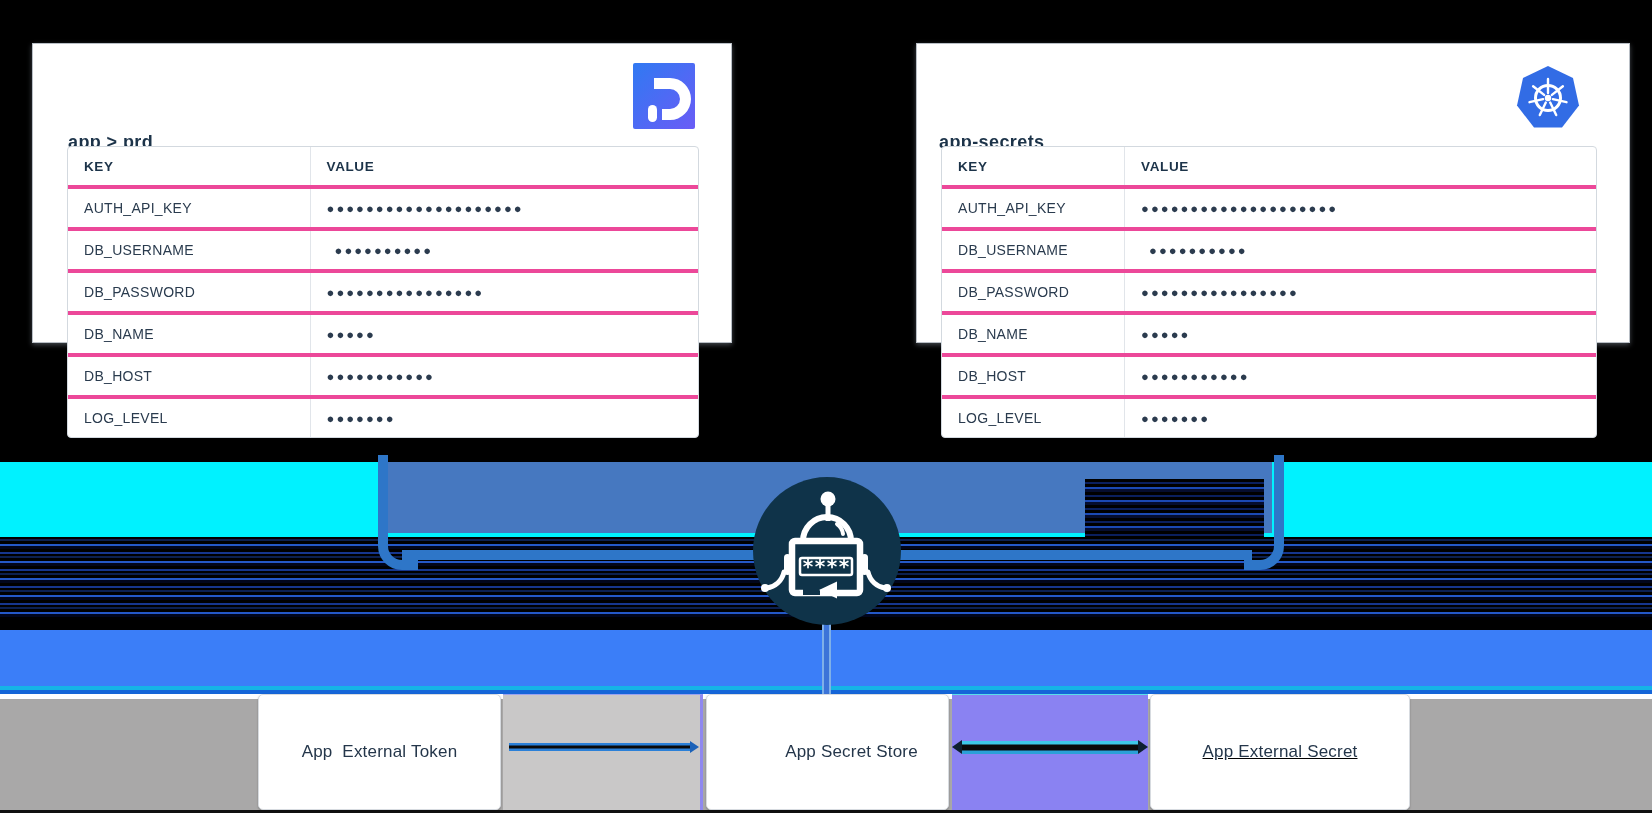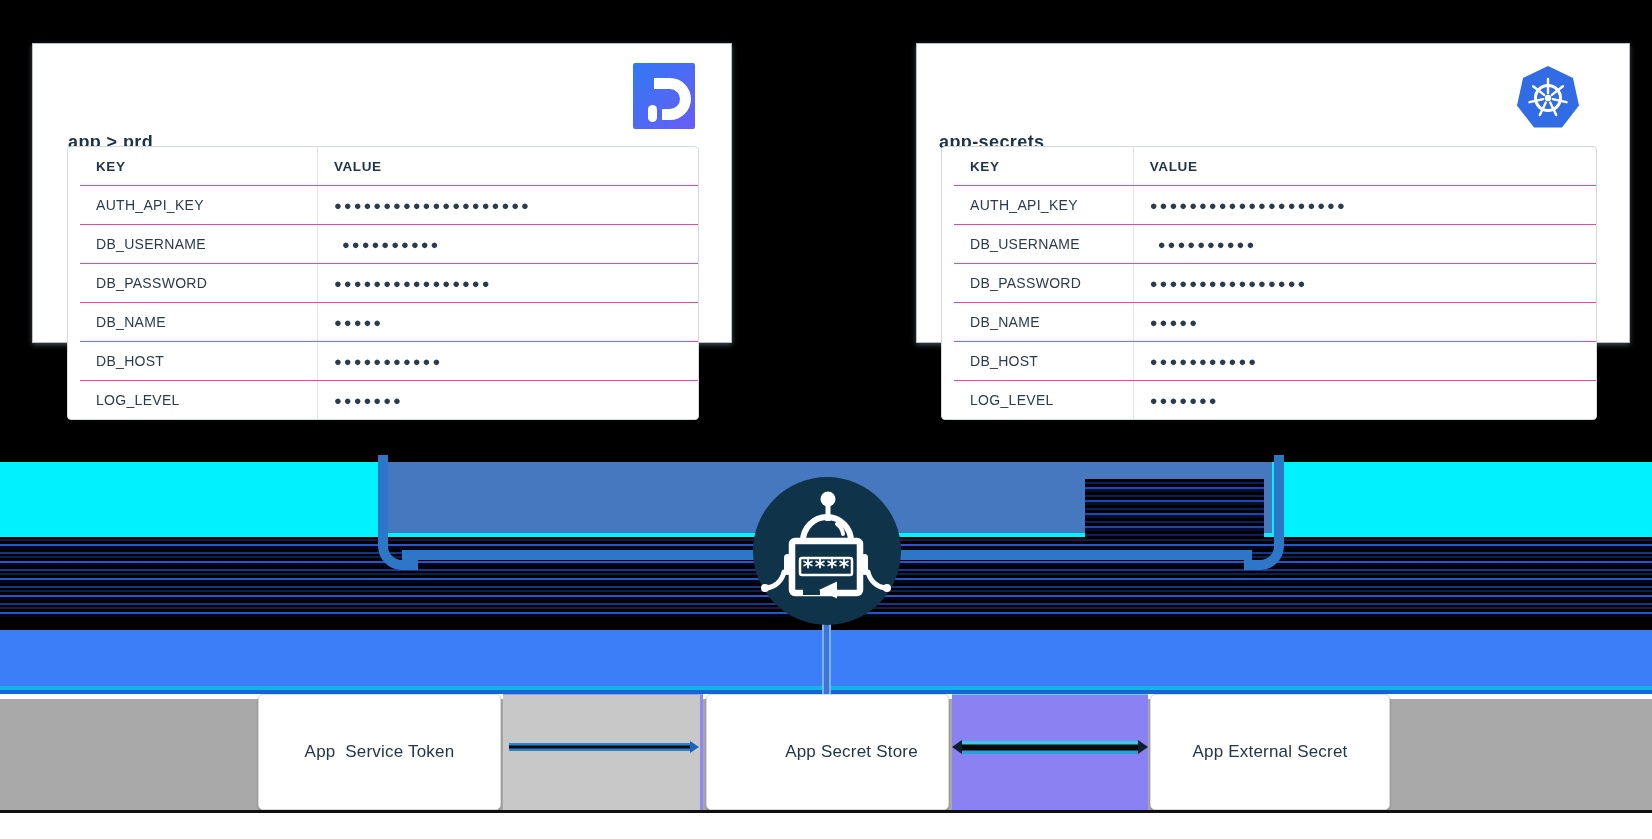--- a/index.html
+++ b/index.html
@@ -47,24 +47,24 @@
   .card.right{left:916px;width:714px;}
   .card-title{position:absolute;top:88px;font-size:18px;font-weight:bold;
     color:#1c3349;letter-spacing:.4px;}
   .card.left .card-title{left:35px;}
   .card.right .card-title{left:22px;}
   .card-logo{position:absolute;top:19px;}
   .card.left .card-logo{right:36px;}
   .card.right .card-logo{right:49px;}
 
   .sec-table{position:absolute;top:102px;border:1px solid #d3d9df;border-radius:4px;
-    background:#fff;box-sizing:border-box;padding-left:12px;}
+    background:#fff;box-sizing:border-box;}
   .card.left .sec-table{left:34px;width:632px;}
   .card.right .sec-table{left:24px;width:656px;}
-  .trow{display:flex;height:38px;border-top:1px solid #ec4899;}
+  .trow{display:flex;height:38px;border-top:4px solid #ec4899;}
   .trow.head{border-top:none;}
   .cell{display:flex;align-items:center;padding-left:16px;box-sizing:border-box;
     font-size:14px;color:#2a3b4e;letter-spacing:.3px;}
   .cell.key{border-right:1px solid #e1e5ea;}
   .card.left .cell.key{width:38.5%;}
   .card.right .cell.key{width:28%;}
   .cell.val{flex:1;}
   .trow.head .cell{font-weight:bold;font-size:13.5px;color:#1c3349;letter-spacing:.6px;}
   .dots{font-size:13px;letter-spacing:2px;color:#2b3b4e;line-height:1;}
 
@@ -254,26 +254,26 @@
     <rect x="50" y="108" width="17" height="10" fill="#0F3349"></rect>
     <polygon points="66,113 84,104.5 84,121.5" fill="#fff"></polygon>
     <path d="M31 95 C29 104 22 110 14 111" fill="none" stroke="#fff" stroke-width="5" stroke-linecap="round"></path>
     <circle cx="12" cy="111" r="4" fill="#fff"></circle>
     <path d="M115 95 C117 104 124 110 132 111" fill="none" stroke="#fff" stroke-width="5" stroke-linecap="round"></path>
     <circle cx="134" cy="111" r="4" fill="#fff"></circle>
   </svg>
 </div>
 
 <div class="flow-box" style="left:258px;width:243px;">
-  <span class="flow-label">App  Service Token</span>
+  <span class="flow-label">App  External Token</span>
 </div>
 <div class="conn conn1">
   <div class="conn-stripe1"></div>
 </div>
 <div class="flow-box" style="left:706px;width:243px;padding-left:48px;">
   <span class="flow-label">App Secret Store</span>
 </div>
 <div class="conn conn2">
   <div class="conn-stripe2"></div>
 </div>
-<div class="flow-box" style="left:1150px;width:240px;">
+<div class="flow-box" style="left:1150px;width:260px;text-decoration:underline;">
   <span class="flow-label">App External Secret</span>
 </div>
 
 </body></html>

